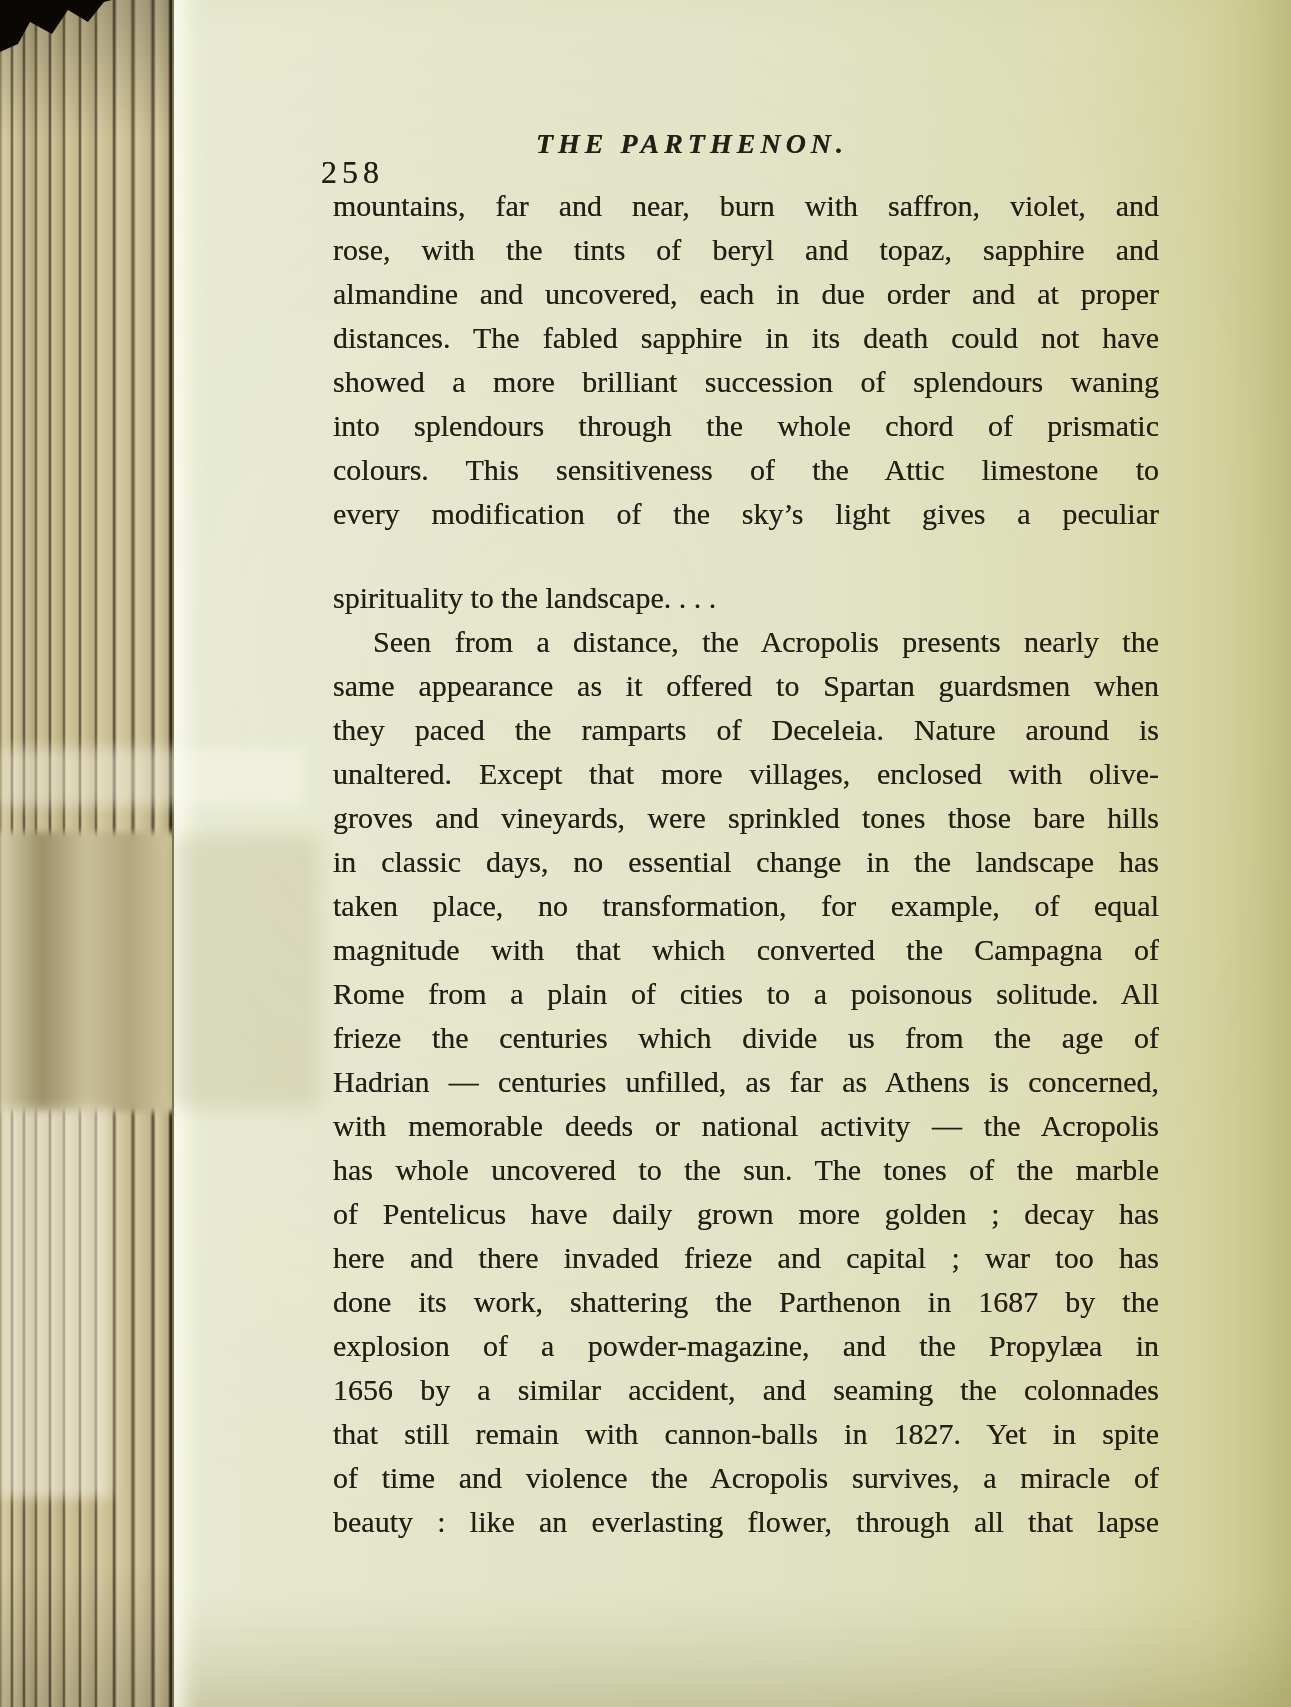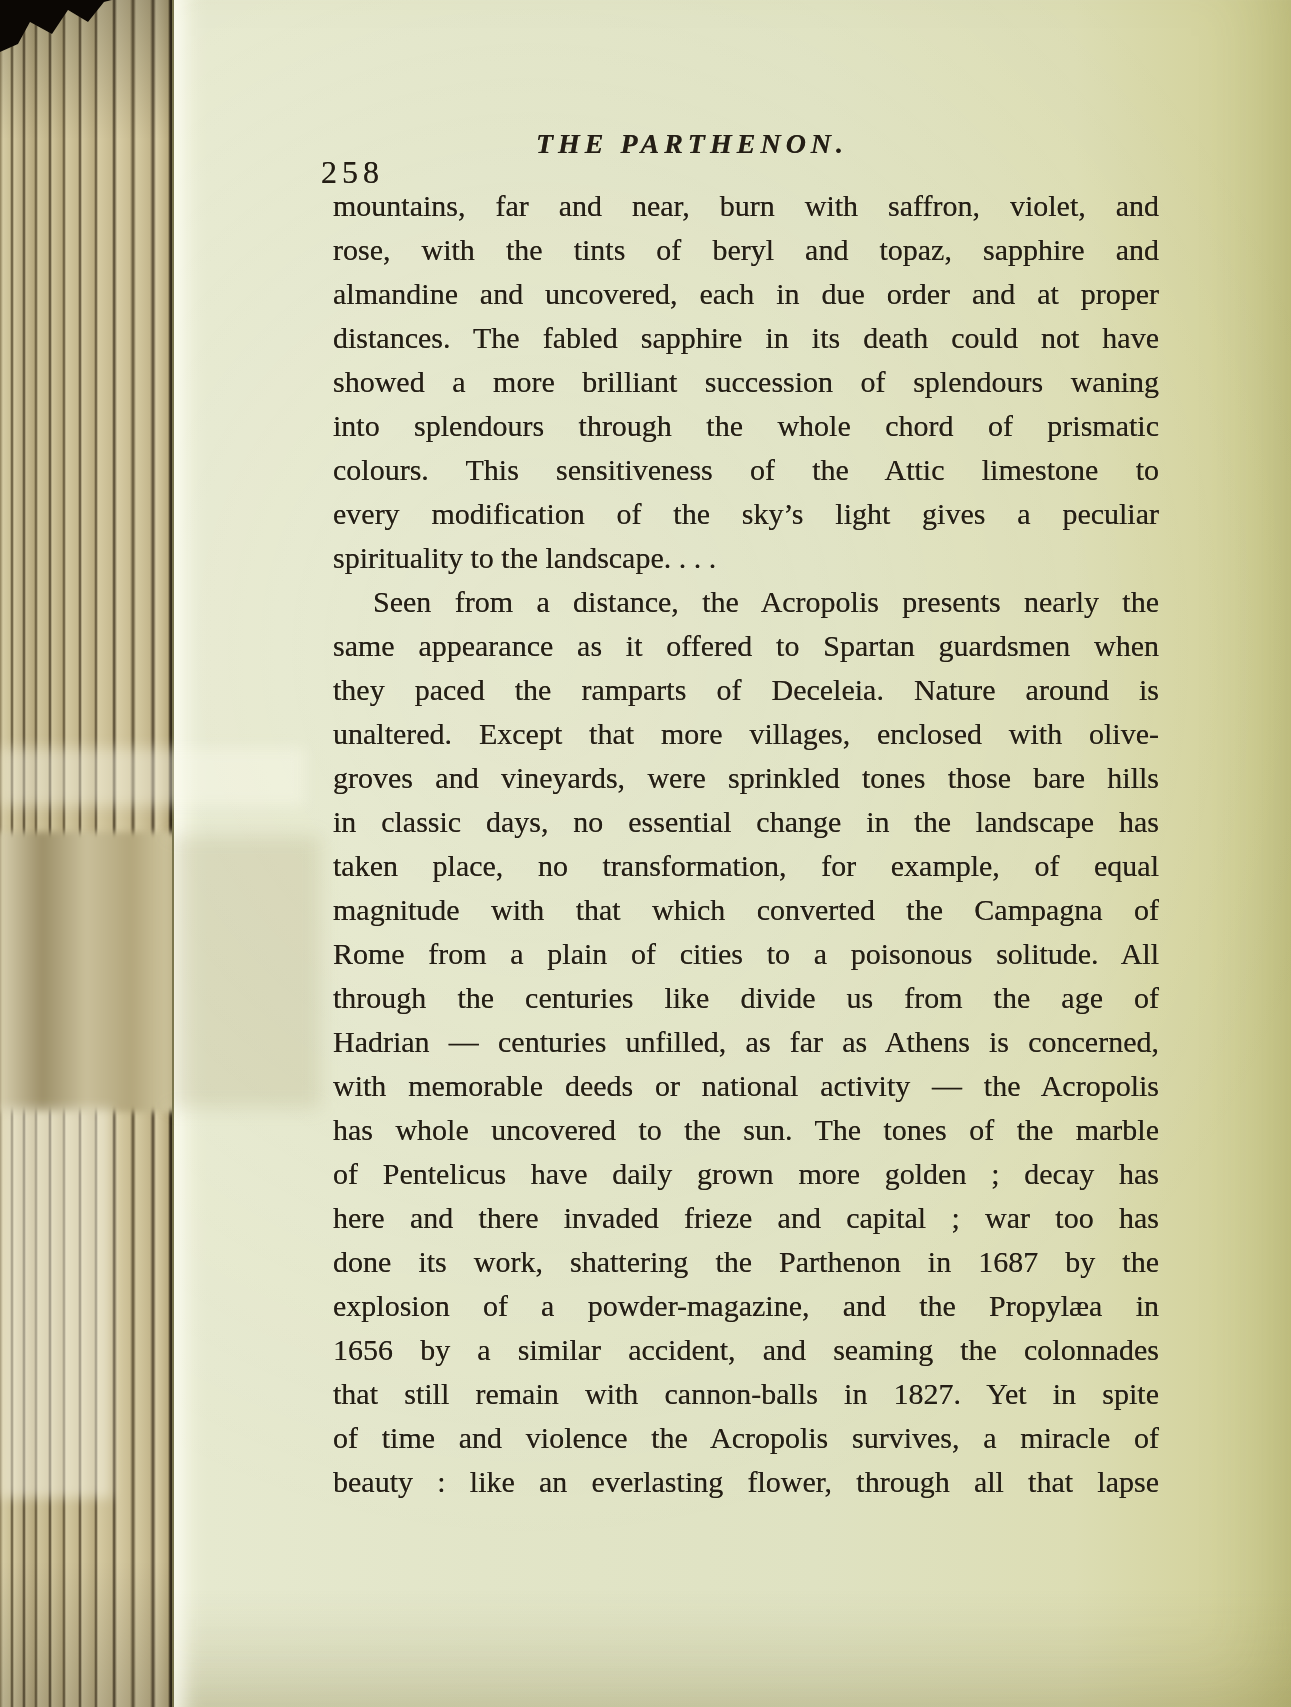--- a/index.html
+++ b/index.html
@@ -68,21 +68,21 @@
     position:absolute;left:159px;top:184px;width:826px;
     color:#241e15;
     font-family:Liberation Serif, serif;
   }
   .line{
     font-size:30px;line-height:44px;
     text-align:justify;text-align-last:justify;
     text-shadow:0 0 .6px rgba(36,30,21,.75);
     white-space:normal;
   }
-  .line.no-just{text-align-last:left;}
+  .line.no-just{text-align-last:left;margin-top:40px;}
   .line.indent{padding-left:40px;box-sizing:border-box;}
 </style>
 </head>
 <body>
 
 <div class="scene">
   <div class="backdrop"></div>
   <div class="edges"></div>
   <div class="smear"></div>
 
@@ -102,21 +102,21 @@
       <div class="line no-just">spirituality to the landscape. . . .</div>
       <div class="line indent">Seen from a distance, the Acropolis presents nearly the</div>
       <div class="line">same appearance as it offered to Spartan guardsmen when</div>
       <div class="line">they paced the ramparts of Deceleia.  Nature around is</div>
       <div class="line">unaltered.  Except that more villages, enclosed with olive-</div>
       <div class="line">groves and vineyards, were sprinkled tones those bare hills</div>
       <div class="line">in classic days, no essential change in the landscape has</div>
       <div class="line">taken place, no transformation, for example, of equal</div>
       <div class="line">magnitude with that which converted the Campagna of</div>
       <div class="line">Rome from a plain of cities to a poisonous solitude.  All</div>
-      <div class="line">through the centuries like divide us from the age of</div>
+      <div class="line">frieze the centuries which divide us from the age of</div>
       <div class="line">Hadrian — centuries unfilled, as far as Athens is concerned,</div>
       <div class="line">with memorable deeds or national activity — the Acropolis</div>
       <div class="line">has whole uncovered to the sun.  The tones of the marble</div>
       <div class="line">of Pentelicus have daily grown more golden ; decay has</div>
       <div class="line">here and there invaded frieze and capital ; war too has</div>
       <div class="line">done its work, shattering the Parthenon in 1687 by the</div>
       <div class="line">explosion of a powder-magazine, and the Propylæa in</div>
       <div class="line">1656 by a similar accident, and seaming the colonnades</div>
       <div class="line">that still remain with cannon-balls in 1827.  Yet in spite</div>
       <div class="line">of time and violence the Acropolis survives, a miracle of</div>

